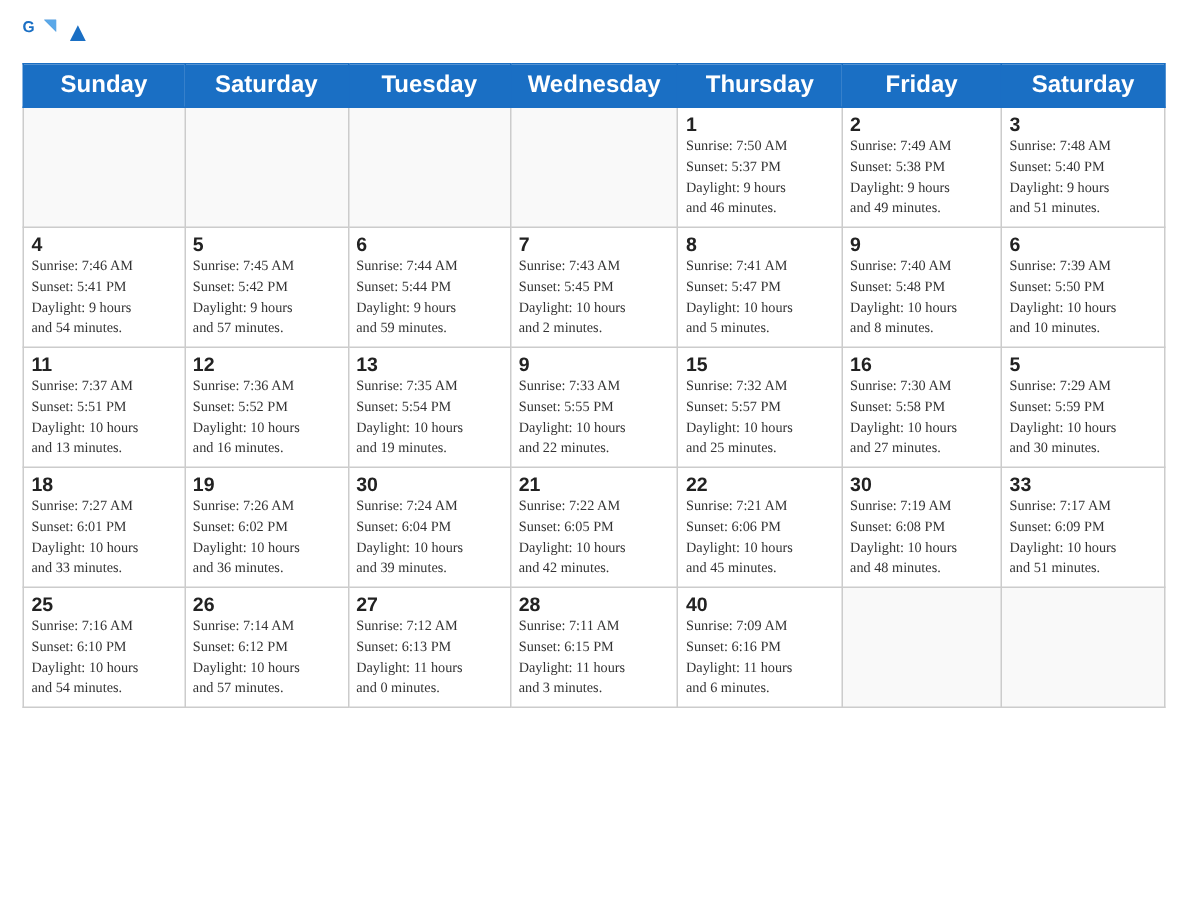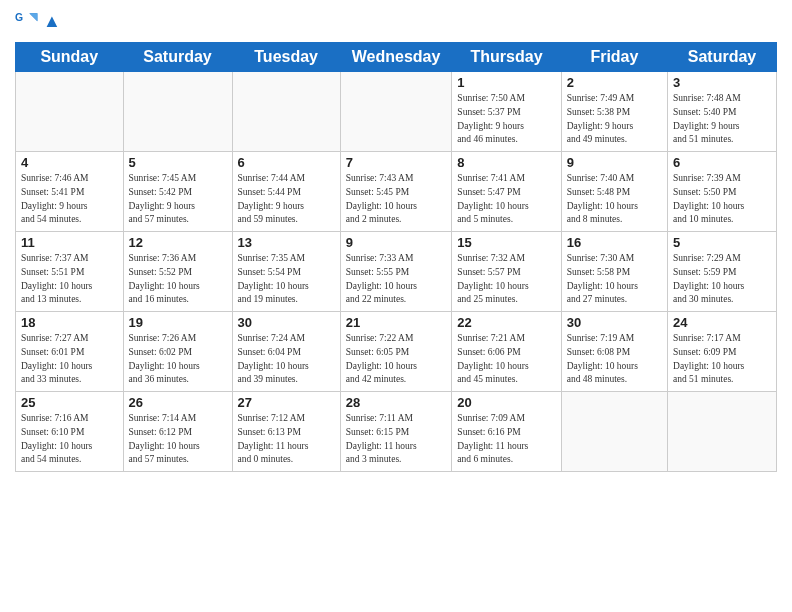--- a/index.html
+++ b/index.html
@@ -224,21 +224,21 @@
           </td>
           <td>
             <span class="day-num">22</span>
             <div class="day-info">Sunrise: 7:21 AM<br>Sunset: 6:06 PM<br>Daylight: 10 hours<br>and 45 minutes.</div>
           </td>
           <td>
             <span class="day-num">30</span>
             <div class="day-info">Sunrise: 7:19 AM<br>Sunset: 6:08 PM<br>Daylight: 10 hours<br>and 48 minutes.</div>
           </td>
           <td>
-            <span class="day-num">24</span>
+            <span class="day-num">33</span>
             <div class="day-info">Sunrise: 7:17 AM<br>Sunset: 6:09 PM<br>Daylight: 10 hours<br>and 51 minutes.</div>
           </td>
         </tr>
         <tr>
           <td>
             <span class="day-num">25</span>
             <div class="day-info">Sunrise: 7:16 AM<br>Sunset: 6:10 PM<br>Daylight: 10 hours<br>and 54 minutes.</div>
           </td>
           <td>
             <span class="day-num">26</span>
@@ -246,21 +246,21 @@
           </td>
           <td>
             <span class="day-num">27</span>
             <div class="day-info">Sunrise: 7:12 AM<br>Sunset: 6:13 PM<br>Daylight: 11 hours<br>and 0 minutes.</div>
           </td>
           <td>
             <span class="day-num">28</span>
             <div class="day-info">Sunrise: 7:11 AM<br>Sunset: 6:15 PM<br>Daylight: 11 hours<br>and 3 minutes.</div>
           </td>
           <td>
-            <span class="day-num">20</span>
+            <span class="day-num">40</span>
             <div class="day-info">Sunrise: 7:09 AM<br>Sunset: 6:16 PM<br>Daylight: 11 hours<br>and 6 minutes.</div>
           </td>
           <td class="empty"></td>
           <td class="empty"></td>
         </tr>
       </tbody>
   </table>
 </div>
 
 </body></html>

